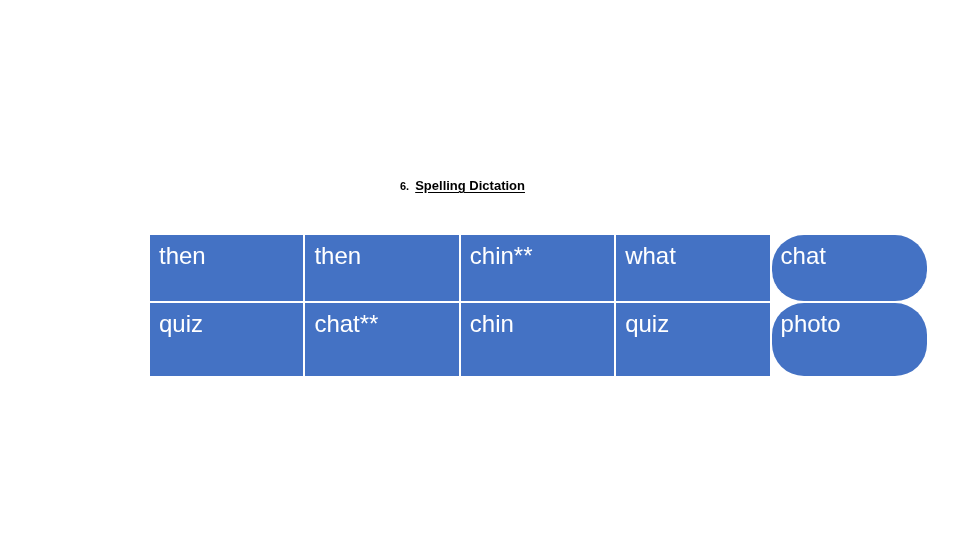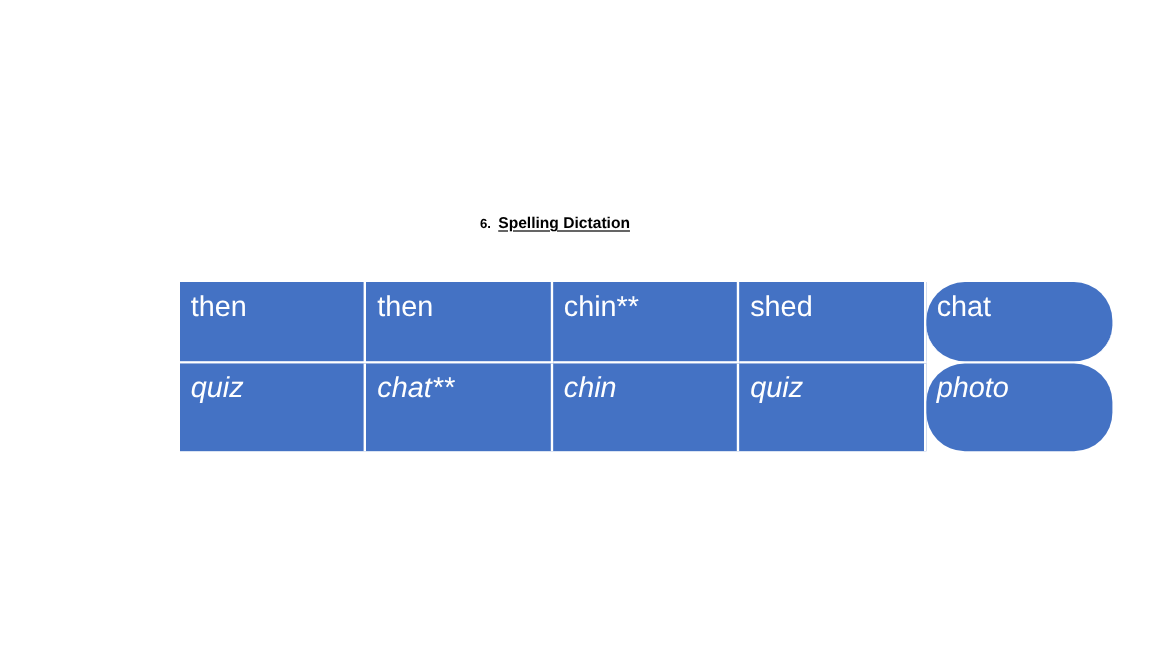--- a/index.html
+++ b/index.html
@@ -77,39 +77,38 @@
     overflow: hidden;
     white-space: nowrap;
     margin-left: 24px;
   }
   .word-table td.last-col {
     border-right: none;
     border-radius: 32px;
   }
   .word-table tr.row-2 td {
     border-bottom: none;
-    font-style: italic;
   }
 </style>
 </head>
 <body>
 
 <div class="slide">
 
   <div class="heading">
     <span class="num">6.</span><span class="title">Spelling Dictation</span>
   </div>
 
   <table class="word-table">
     <tbody>
       <tr class="row-1">
         <td>then</td>
         <td>then</td>
         <td>chin**</td>
-        <td>shed</td>
+        <td>what</td>
         <td class="last-col">chat</td>
       </tr>
       <tr class="row-2">
         <td>quiz</td>
         <td>chat**</td>
         <td>chin</td>
         <td>quiz</td>
         <td class="last-col">photo</td>
       </tr>
     </tbody>

